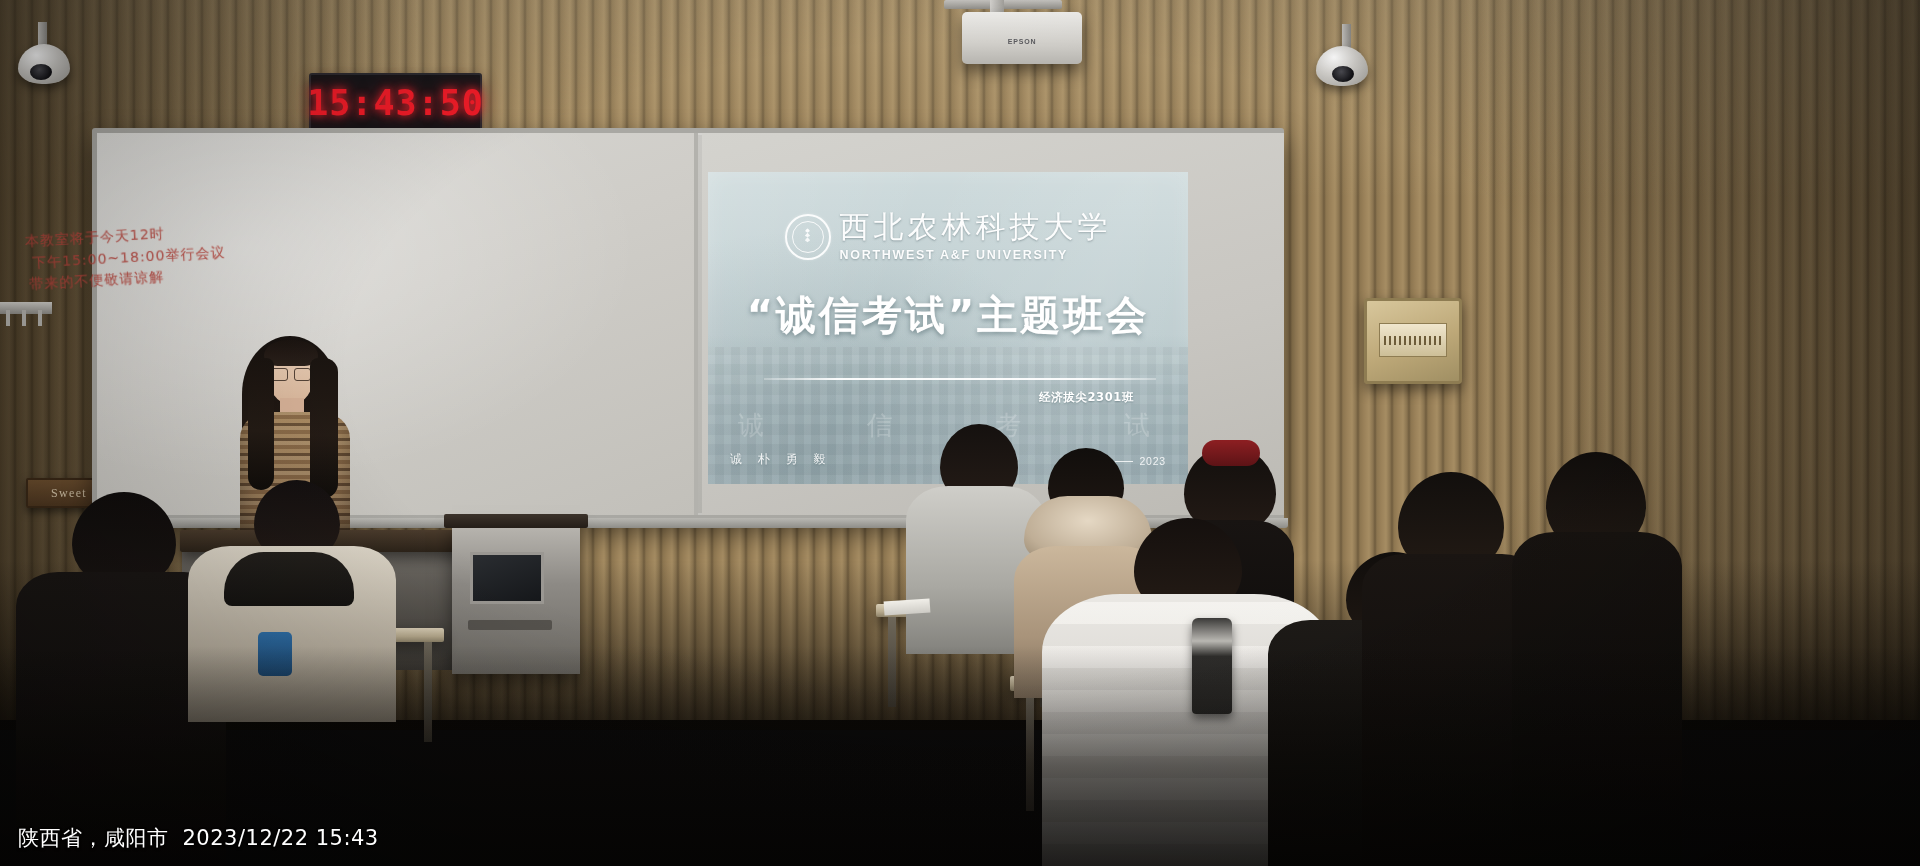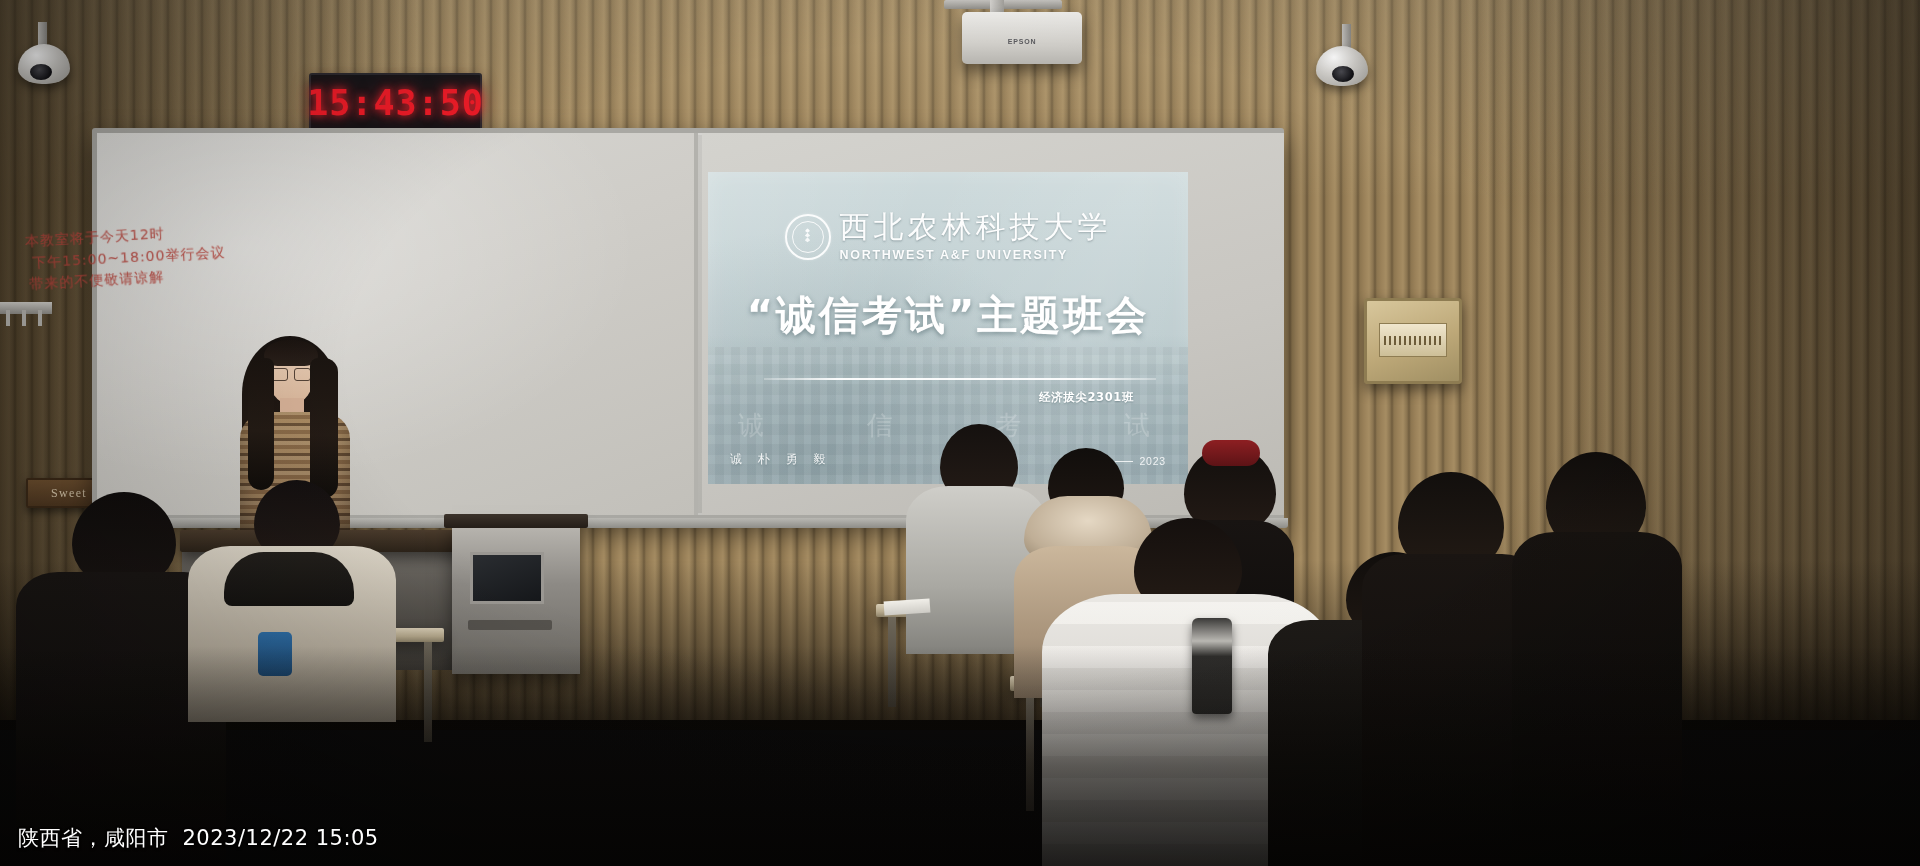--- a/index.html
+++ b/index.html
@@ -579,16 +579,16 @@
        background:linear-gradient(180deg,#2f6fa8,#1d4a74); border-radius:5px;"></div>
 
   <div style="position:absolute; left:884px; top:600px; width:46px; height:14px;
        background:linear-gradient(180deg,#f1efe9,#cdcbc5); transform:rotate(-4deg);"></div>
 
   <div class="foreground-dark"></div>
   <div class="vignette"></div>
 
   <div class="watermark">
     <span>陕西省，咸阳市</span>
-    <span>2023/12/22 15:05</span>
+    <span>2023/12/22 15:43</span>
   </div>
 
 </div>
 
 </body></html>

